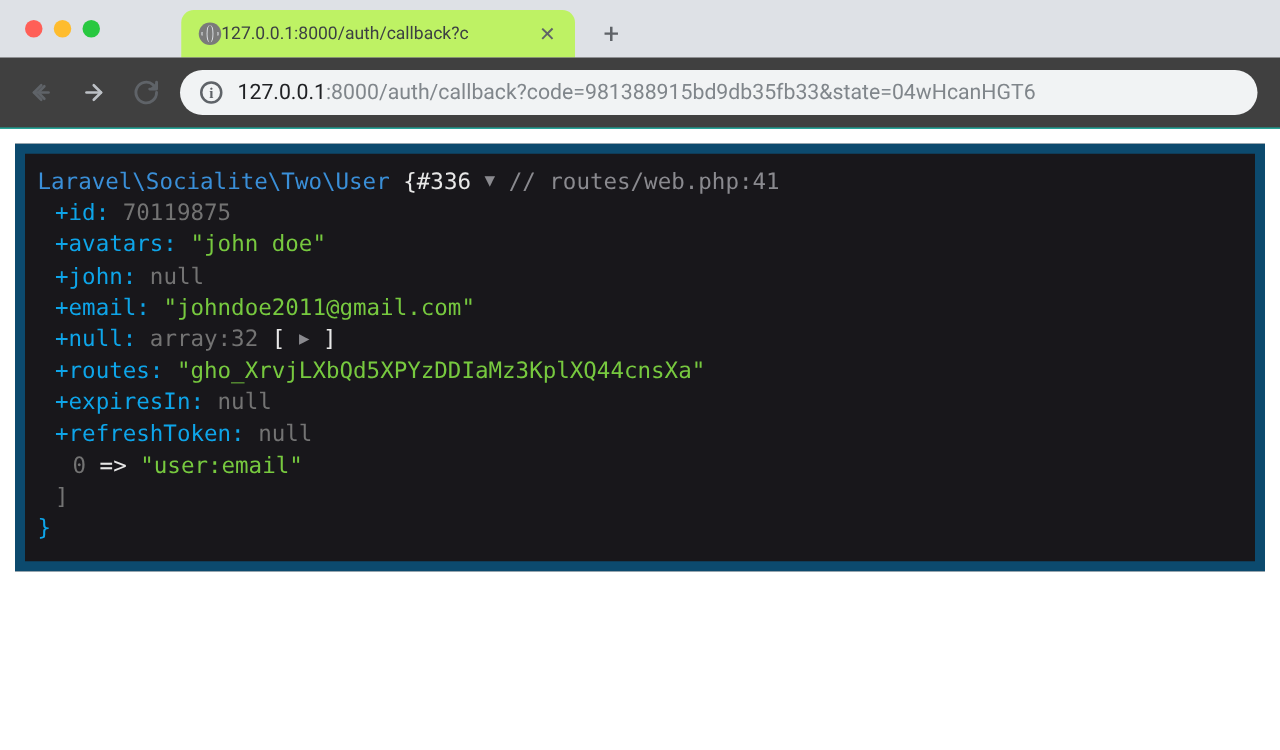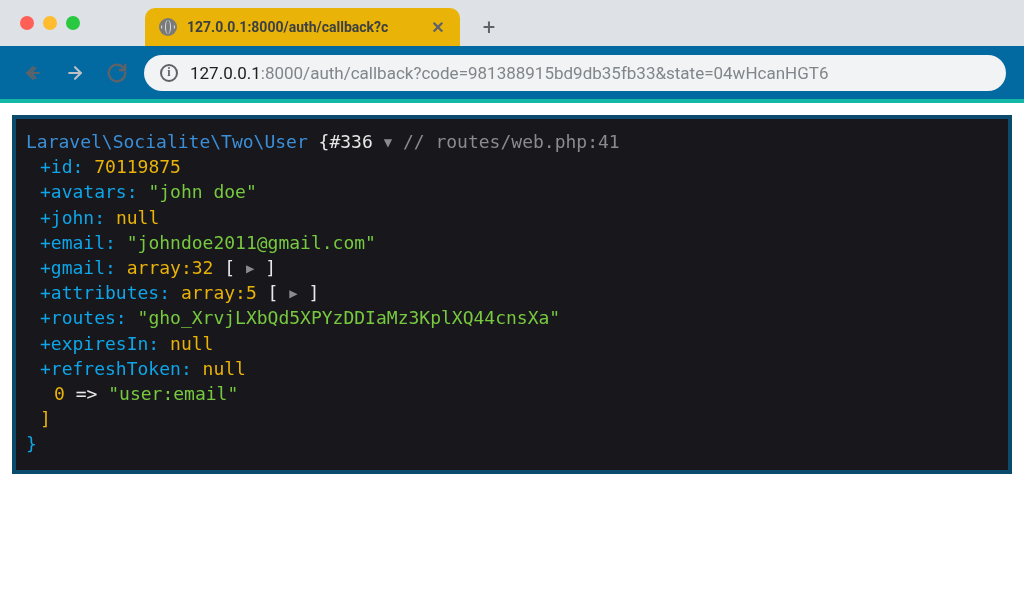--- a/index.html
+++ b/index.html
@@ -32,31 +32,30 @@
     .green { background: #28c840; }
     .tab-strip {
       position: absolute;
       top: 8px;
       left: 145px;
       display: flex;
       align-items: center;
       height: 38px;
     }
     .tab {
-      background: #eab308;
+      background: #bef264;
       border-radius: 10px 10px 0 0;
       height: 38px;
       width: 315px;
       display: flex;
       align-items: center;
       padding: 0 14px;
-      gap: 10px;
+      gap: 0;
       font-size: 14px;
       color: #3c4043;
-      font-weight: bold;
     }
     .globe-icon {
       width: 18px; height: 18px;
       border-radius: 50%;
       background: #7a7a7a;
       position: relative;
       flex-shrink: 0;
     }
     .globe-icon::before {
       content: "";
@@ -88,26 +87,26 @@
       display: flex; align-items: center; justify-content: center;
       font-size: 22px;
       color: #5f6368;
       cursor: pointer;
     }
     .toolbar {
       position: absolute;
       top: 46px;
       left: 0; right: 0;
       height: 57px;
-      background: #0369a1;
+      background: #404040;
       display: flex;
       align-items: center;
       padding: 0 18px;
       gap: 12px;
-      border-bottom: 4px solid #14b8a6;
+      border-bottom: 1px solid #14b8a6;
     }
     .nav-btn {
       width: 30px; height: 30px;
       display: flex; align-items: center; justify-content: center;
       color: #5f6368;
       font-size: 20px;
       cursor: pointer;
     }
     .nav-btn.disabled { color: #bdc1c6; }
     .url-bar {
@@ -139,34 +138,34 @@
       font-size: 12px;
       font-weight: bold;
       color: #5f6368;
       font-family: serif;
     }
     .url-text { white-space: nowrap; overflow: hidden; }
     .url-gray { color: #80868b; }
     .dump {
       margin: 12px;
       background: #18171b;
-      border: 4px solid #0c4a6e;
+      border: 8px solid #0c4a6e;
       padding: 10px 10px 14px 10px;
       font-family: Menlo, Consolas, monospace;
       font-size: 18px;
       line-height: 1.4;
       color: #e8e8e8;
     }
     .row { white-space: nowrap; }
     .indent1 { padding-left: 14px; }
     .indent2 { padding-left: 28px; }
     .c-class { color: #3a8fd8; }
     .c-gray  { color: #8a8a8f; }
     .c-orange{ color: #0ea5e9; }
-    .c-blue  { color: #eab308; }
+    .c-blue  { color: #737373; }
     .c-green { color: #77c93f; }
     .c-white { color: #e8e8e8; }
     .tri {
       display: inline-block;
       font-size: 14px;
       color: #8a8a8f;
       vertical-align: middle;
     }
   </style>
 </head>
@@ -240,36 +239,28 @@
     <span class="c-orange">+john:</span>
     <span> </span>
     <span class="c-blue">null</span>
   </div>
   <div class="row indent1">
     <span class="c-orange">+email:</span>
     <span> </span>
     <span class="c-green">"johndoe2011@gmail.com"</span>
   </div>
   <div class="row indent1">
-    <span class="c-orange">+gmail:</span>
+    <span class="c-orange">+null:</span>
     <span> </span>
     <span class="c-blue">array:32</span>
     <span class="c-white"> [</span>
     <span class="tri">▶</span>
     <span class="c-white">]</span>
   </div>
   <div class="row indent1">
-    <span class="c-orange">+attributes:</span>
-    <span> </span>
-    <span class="c-blue">array:5</span>
-    <span class="c-white"> [</span>
-    <span class="tri">▶</span>
-    <span class="c-white">]</span>
-  </div>
-  <div class="row indent1">
     <span class="c-orange">+routes:</span>
     <span> </span>
     <span class="c-green">"gho_XrvjLXbQd5XPYzDDIaMz3KplXQ44cnsXa"</span>
   </div>
   <div class="row indent1">
     <span class="c-orange">+expiresIn:</span>
     <span> </span>
     <span class="c-blue">null</span>
   </div>
   <div class="row indent1">

